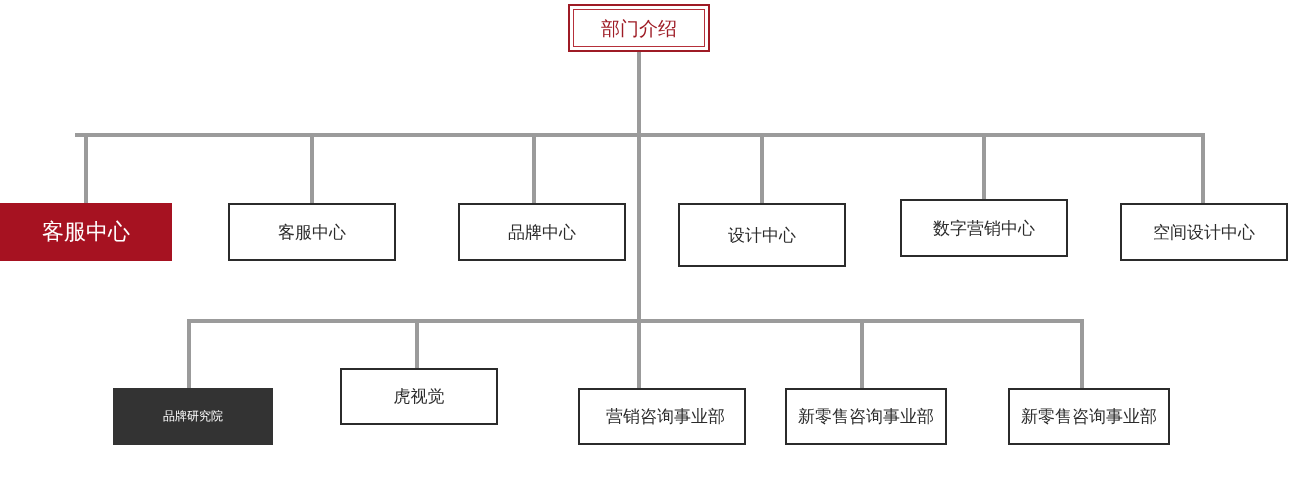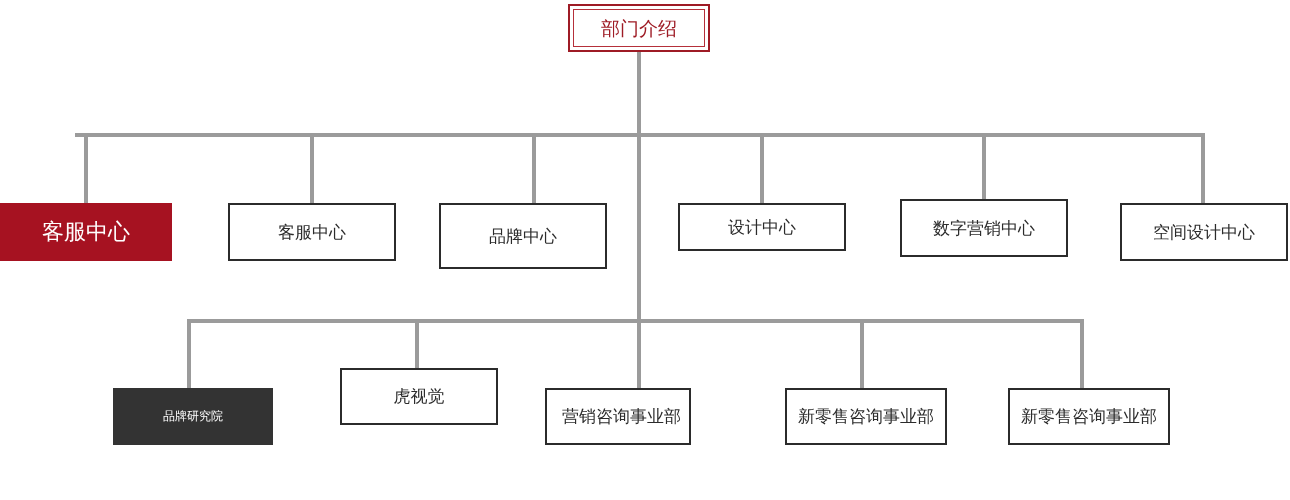--- a/index.html
+++ b/index.html
@@ -107,45 +107,45 @@
   </div>
 
   <div class="node node-accent" style="left:0px; top:203px; width:172px; height:58px;">
     <span class="node-label">客服中心</span>
   </div>
 
   <div class="node node-plain" style="left:228px; top:203px; width:168px; height:58px;">
     <span class="node-label">客服中心</span>
   </div>
 
-  <div class="node node-plain" style="left:439px; top:203px; width:168px; height:66px;">
+  <div class="node node-plain" style="left:458px; top:203px; width:168px; height:58px;">
     <span class="node-label">品牌中心</span>
   </div>
 
-  <div class="node node-plain" style="left:678px; top:203px; width:168px; height:48px;">
+  <div class="node node-plain" style="left:678px; top:203px; width:168px; height:64px;">
     <span class="node-label">设计中心</span>
   </div>
 
   <div class="node node-plain" style="left:900px; top:199px; width:168px; height:58px;">
     <span class="node-label">数字营销中心</span>
   </div>
 
   <div class="node node-plain" style="left:1120px; top:203px; width:168px; height:58px;">
     <span class="node-label">空间设计中心</span>
   </div>
 
   <div class="node node-dark" style="left:113px; top:388px; width:160px; height:57px;">
     <span class="node-label">品牌研究院</span>
   </div>
 
   <div class="node node-plain" style="left:340px; top:368px; width:158px; height:57px;">
     <span class="node-label">虎视觉</span>
   </div>
 
-  <div class="node node-plain" style="left:545px; top:388px; width:146px; height:57px;padding-left:7px;">
+  <div class="node node-plain" style="left:578px; top:388px; width:168px; height:57px;padding-left:7px;">
     <span class="node-label">营销咨询事业部</span>
   </div>
 
   <div class="node node-plain" style="left:785px; top:388px; width:162px; height:57px;">
     <span class="node-label">新零售咨询事业部</span>
   </div>
 
   <div class="node node-plain" style="left:1008px; top:388px; width:162px; height:57px;">
     <span class="node-label">新零售咨询事业部</span>
   </div>

